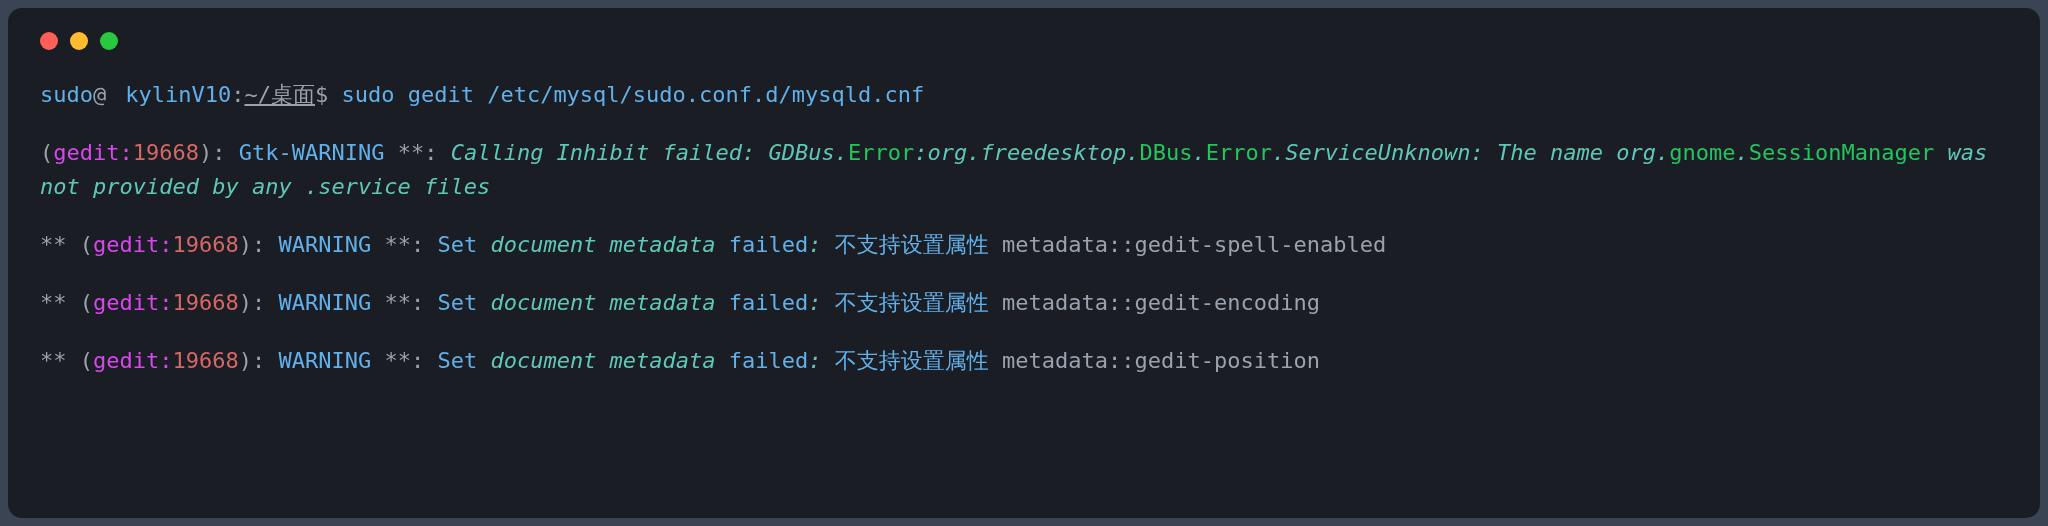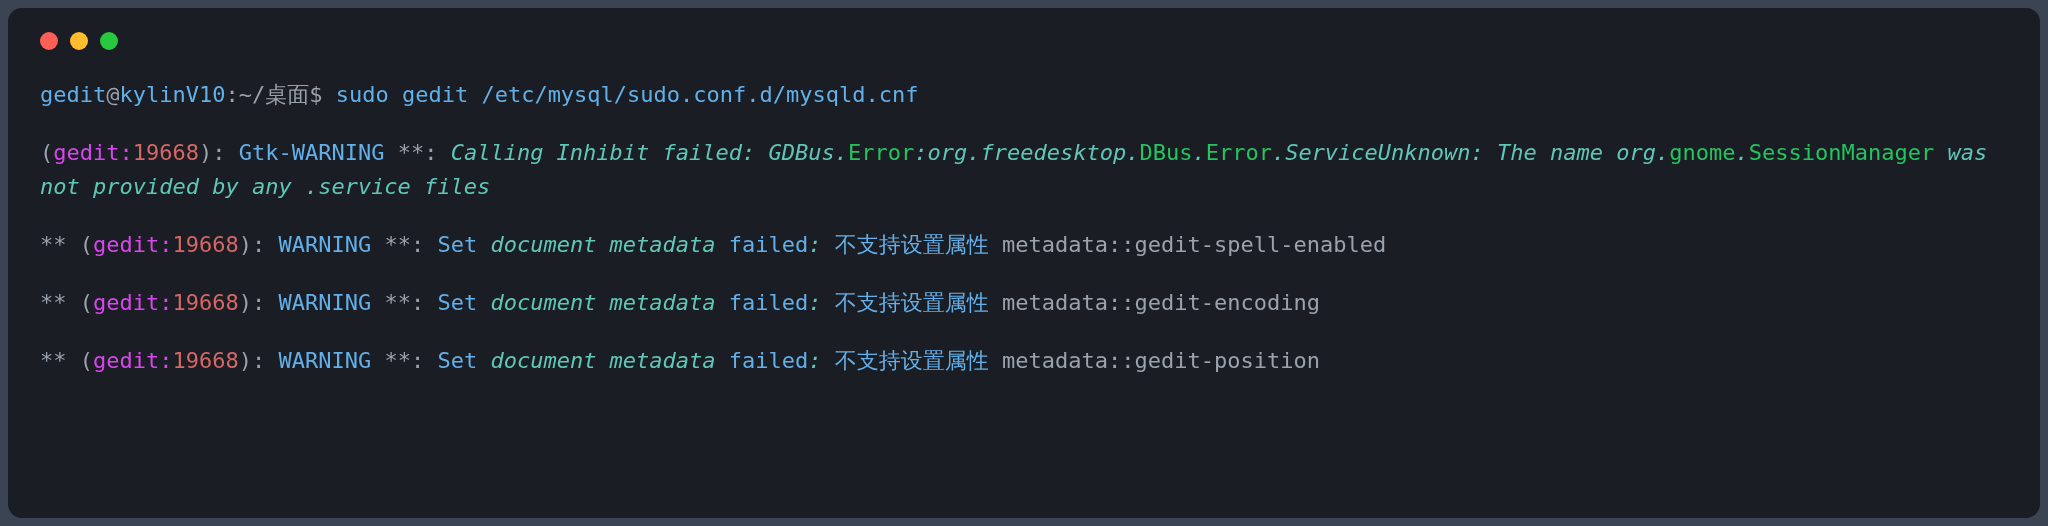--- a/index.html
+++ b/index.html
@@ -34,23 +34,23 @@
   .term-body {
     font-size: 22px;
     line-height: 1.55;
     white-space: pre-wrap;
     word-break: break-all;
     color: #9aa2ad;
   }
   .blank { height: 24px; }
   .c-user   { color: #62b0ea; }
   .c-at     { color: #9aa2ad; }
-  .c-host   { color: #62b0ea; }
+  .c-host   { color: #62b0ea; padding-left: 19px; }
   .c-colon  { color: #9aa2ad; }
-  .c-path   { color: #9aa2ad; }
+  .c-path   { color: #9aa2ad; text-decoration: underline; }
   .c-dollar { color: #9aa2ad; }
   .c-cmd    { color: #62b0ea; }
   .c-gray   { color: #9aa2ad; }
   .c-gedit  { color: #d946ef; }
   .c-pid    { color: #d66767; }
   .c-type   { color: #62b0ea; margin-top: 20px; }
   .c-stars  { color: #9aa2ad; }
   .c-stars2 { color: #9aa2ad; }
   .c-msg    { color: #5fc7b8; font-style: italic; }
   .c-purple { color: #22c55e; }
@@ -61,18 +61,18 @@
 </head>
 <body>
 
 <div class="terminal-window">
   <div class="titlebar">
     <div class="dot dot-red"></div>
     <div class="dot dot-yellow"></div>
     <div class="dot dot-green"></div>
   </div>
 
-  <div class="term-body"><span class="line"><span class="c-user">gedit</span><span class="c-at">@</span><span class="c-host">kylinV10</span><span class="c-colon">:</span><span class="c-path">~/桌面</span><span class="c-dollar">$</span> <span class="c-cmd">sudo gedit /etc/mysql/sudo.conf.d/mysqld.cnf</span></span>
+  <div class="term-body"><span class="line"><span class="c-user">sudo</span><span class="c-at">@</span><span class="c-host">kylinV10</span><span class="c-colon">:</span><span class="c-path">~/桌面</span><span class="c-dollar">$</span> <span class="c-cmd">sudo gedit /etc/mysql/sudo.conf.d/mysqld.cnf</span></span>
 <div class="blank"></div><span class="line"><span class="c-gray">(</span><span class="c-gedit">gedit:</span><span class="c-pid">19668</span><span class="c-gray">):</span><span class="c-type"> Gtk-WARNING</span><span class="c-stars"> **: </span><span class="c-msg">Calling Inhibit failed: GDBus.</span><span class="c-purple">Error</span><span class="c-msg">:org.freedesktop.</span><span class="c-purple">DBus</span><span class="c-msg">.</span><span class="c-purple">Error</span><span class="c-msg">.ServiceUnknown: The name org.</span><span class="c-purple">gnome</span><span class="c-msg">.</span><span class="c-purple">SessionManager</span><span class="c-msg"> was not provided by any .service files</span></span>
 <div class="blank"></div><span class="line"><span class="c-stars2">** </span><span class="c-gray">(</span><span class="c-gedit">gedit:</span><span class="c-pid">19668</span><span class="c-gray">):</span><span class="c-type"> WARNING</span><span class="c-stars"> **: </span><span class="c-prop">Set</span><span class="c-msg"> document metadata </span><span class="c-prop">failed</span><span class="c-msg">: </span><span class="c-cn">不支持设置属性</span><span class="c-propdim"> metadata::gedit-spell-enabled</span></span>
 <div class="blank"></div><span class="line"><span class="c-stars2">** </span><span class="c-gray">(</span><span class="c-gedit">gedit:</span><span class="c-pid">19668</span><span class="c-gray">):</span><span class="c-type"> WARNING</span><span class="c-stars"> **: </span><span class="c-prop">Set</span><span class="c-msg"> document metadata </span><span class="c-prop">failed</span><span class="c-msg">: </span><span class="c-cn">不支持设置属性</span><span class="c-propdim"> metadata::gedit-encoding</span></span>
 <div class="blank"></div><span class="line"><span class="c-stars2">** </span><span class="c-gray">(</span><span class="c-gedit">gedit:</span><span class="c-pid">19668</span><span class="c-gray">):</span><span class="c-type"> WARNING</span><span class="c-stars"> **: </span><span class="c-prop">Set</span><span class="c-msg"> document metadata </span><span class="c-prop">failed</span><span class="c-msg">: </span><span class="c-cn">不支持设置属性</span><span class="c-propdim"> metadata::gedit-position</span></span></div>
 </div>
 
 </body></html>

